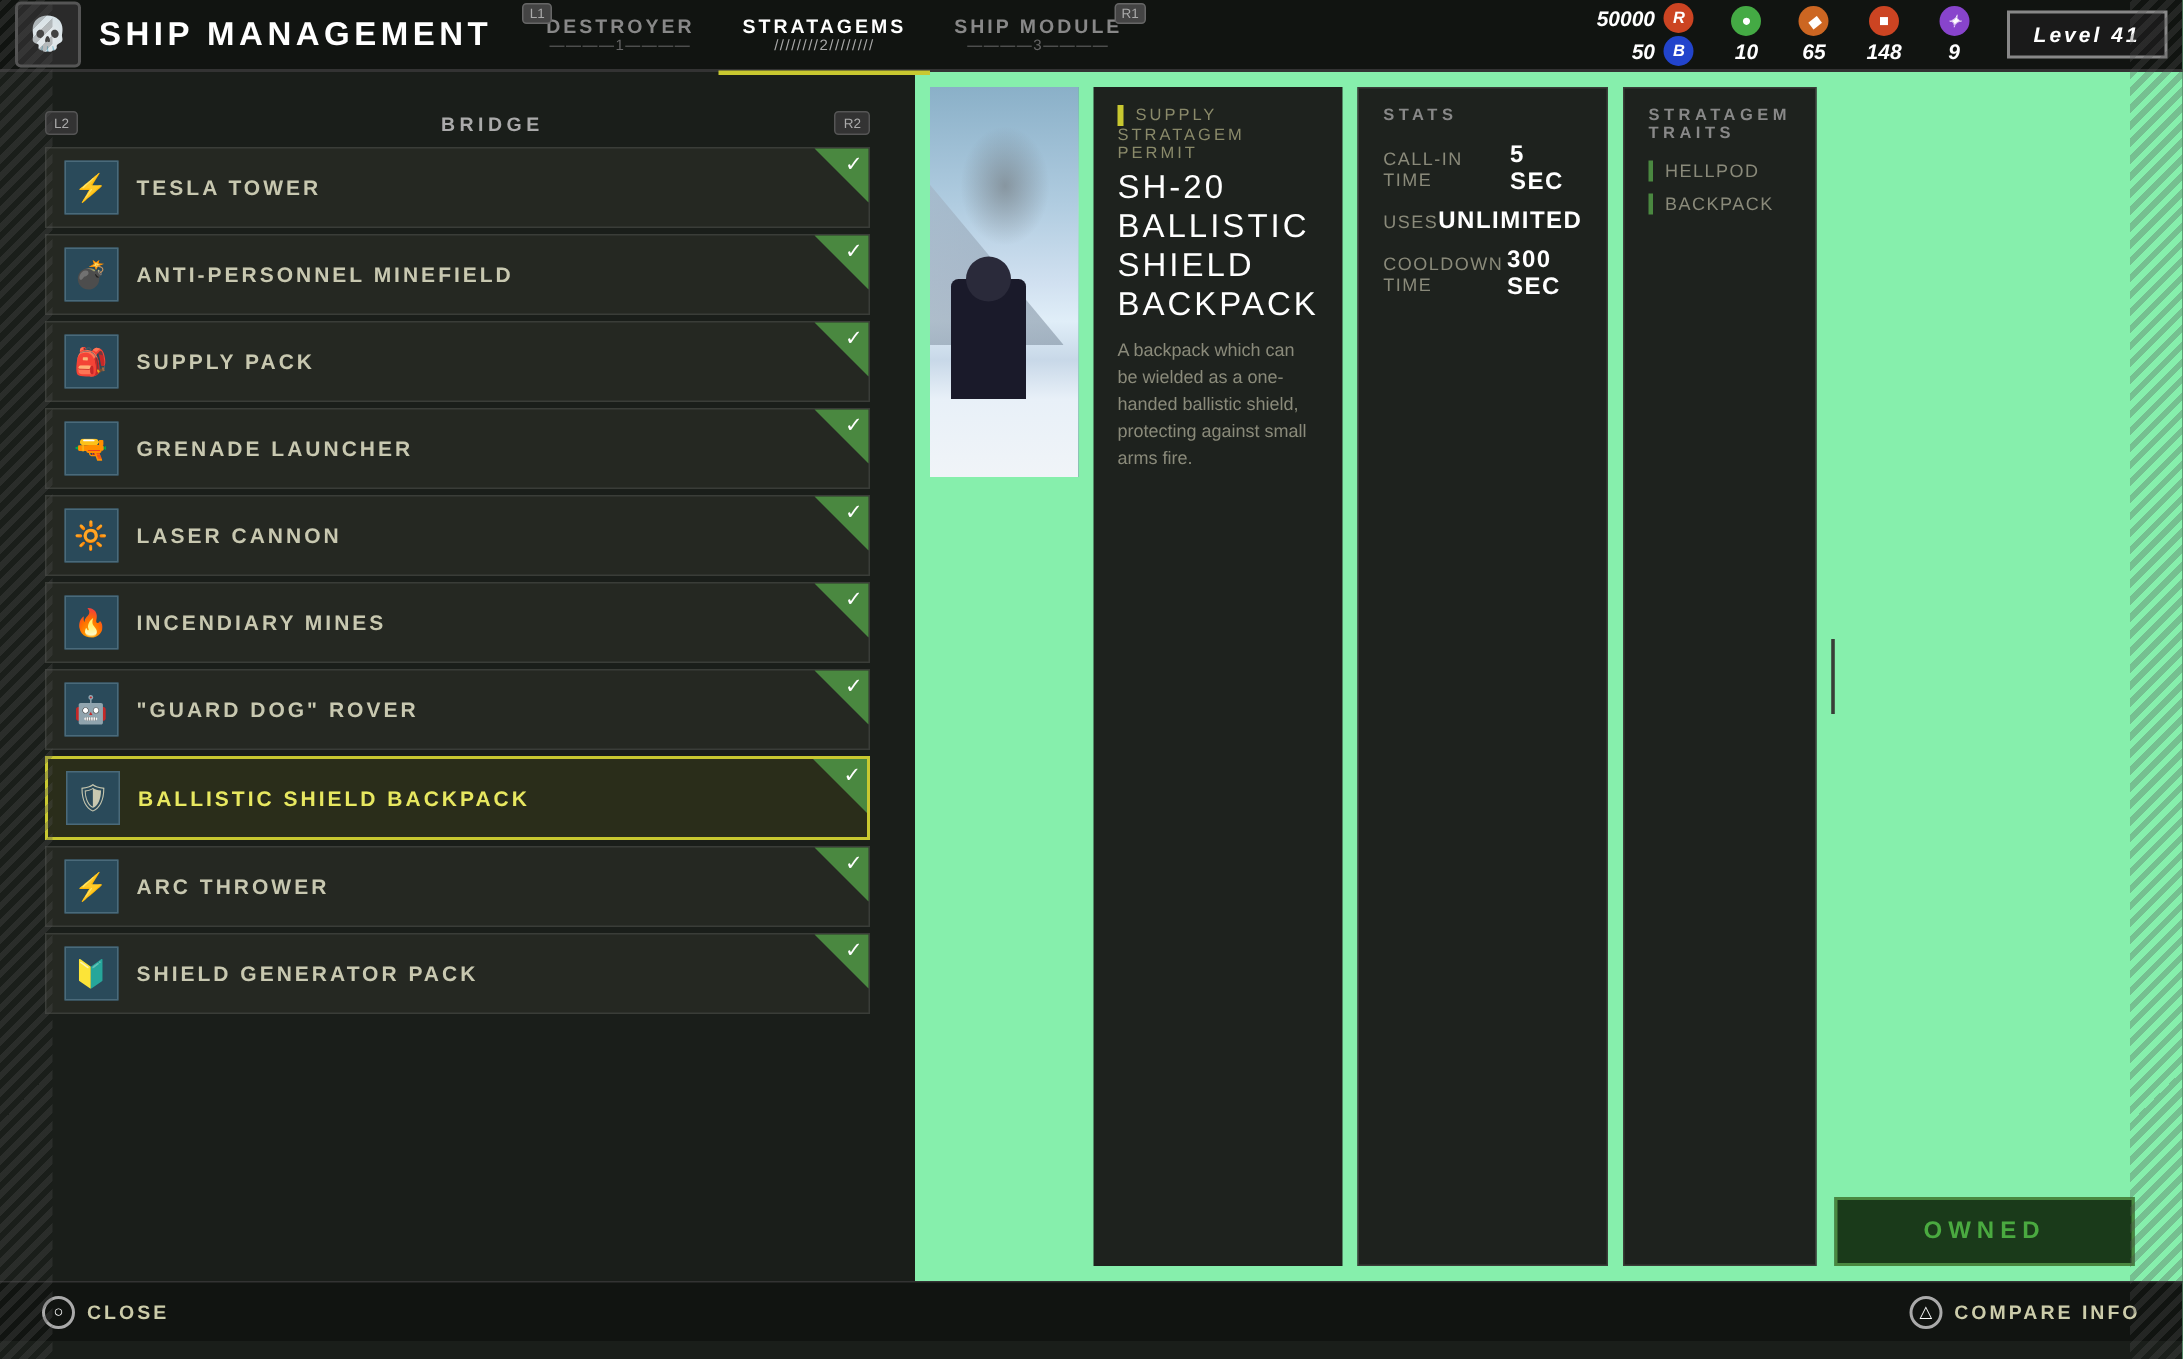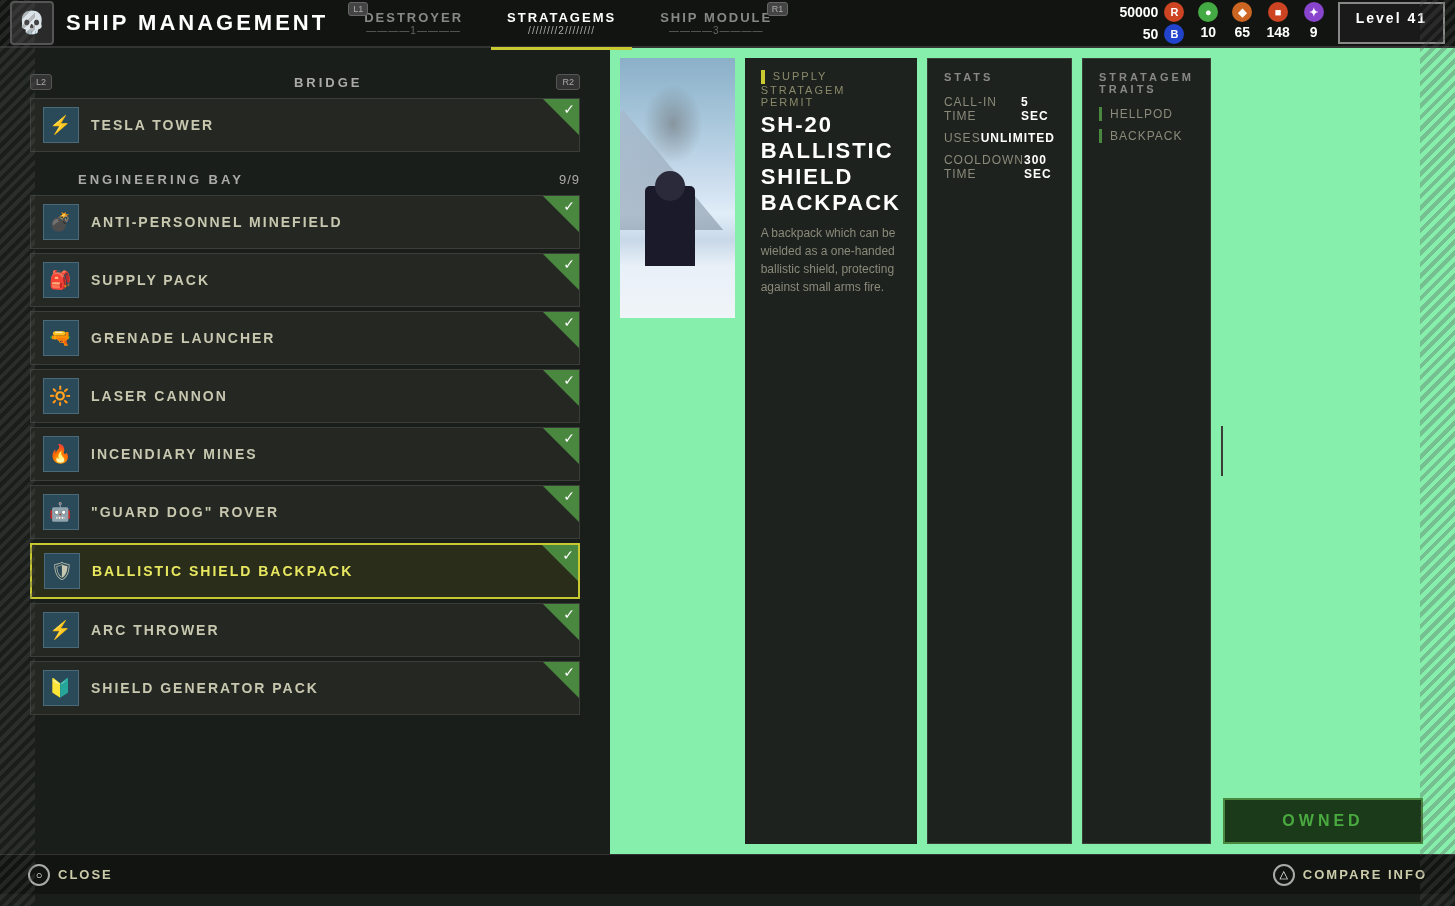--- a/index.html
+++ b/index.html
@@ -73,21 +73,21 @@
       font-size: 22px;
       font-weight: 900;
       letter-spacing: 3px;
       text-transform: uppercase;
     }
 
     .nav-tabs {
       display: flex;
       margin-left: 20px;
       align-items: center;
-      gap: 12px;
+      gap: 0;
     }
 
     .nav-tab {
       display: flex;
       flex-direction: column;
       align-items: center;
       padding: 0 16px;
       cursor: pointer;
       position: relative;
     }
@@ -133,21 +133,23 @@
       padding: 1px 4px;
       color: #aaa;
     }
 
     .l1-badge { left: 0; }
     .r1-badge { right: 0; }
 
     .top-right {
       margin-left: auto;
       display: flex;
-      gap: 14px;
+      align-items: center;
+      gap: 25px;
+      font-style: italic;
     }
 
     .currency-group {
       display: flex;
       flex-direction: column;
       align-items: flex-end;
       gap: 2px;
     }
 
     .currency-row {
@@ -403,21 +405,21 @@
       display: inline-block;
       width: 4px;
       height: 14px;
       background: #c8c830;
       margin-right: 8px;
       vertical-align: middle;
     }
 
     .item-title {
       font-size: 22px;
-      font-weight: 700;
+      font-weight: 400;
       letter-spacing: 2px;
       color: #ffffff;
       text-transform: uppercase;
       margin-bottom: 8px;
     }
 
     .item-desc {
       font-size: 12px;
       color: #8a8a7a;
       line-height: 1.5;
@@ -453,21 +455,21 @@
     }
 
     .stat-label {
       font-size: 12px;
       color: #8a8a7a;
       letter-spacing: 1px;
       text-transform: uppercase;
     }
 
     .stat-value {
-      font-size: 12px;
+      font-size: 16px;
       color: #ffffff;
       font-weight: 700;
       letter-spacing: 1px;
     }
 
     .trait-row {
       display: flex;
       align-items: center;
       margin-bottom: 8px;
       gap: 8px;
@@ -611,24 +613,20 @@
       <span class="section-title">BRIDGE</span>
       <span class="section-badge">R2</span>
     </div>
 
     <div class="stratagem-item">
       <div class="stratagem-icon">⚡</div>
       <span class="stratagem-name">TESLA TOWER</span>
       <div class="check-mark"></div>
     </div>
 
-    <div class="section-header">
-      <span class="section-title">ENGINEERING BAY</span>
-      <span class="section-count">9/9</span>
-    </div>
 
     <div class="stratagem-item">
       <div class="stratagem-icon">💣</div>
       <span class="stratagem-name">ANTI-PERSONNEL MINEFIELD</span>
       <div class="check-mark"></div>
     </div>
 
     <div class="stratagem-item">
       <div class="stratagem-icon">🎒</div>
       <span class="stratagem-name">SUPPLY PACK</span>

